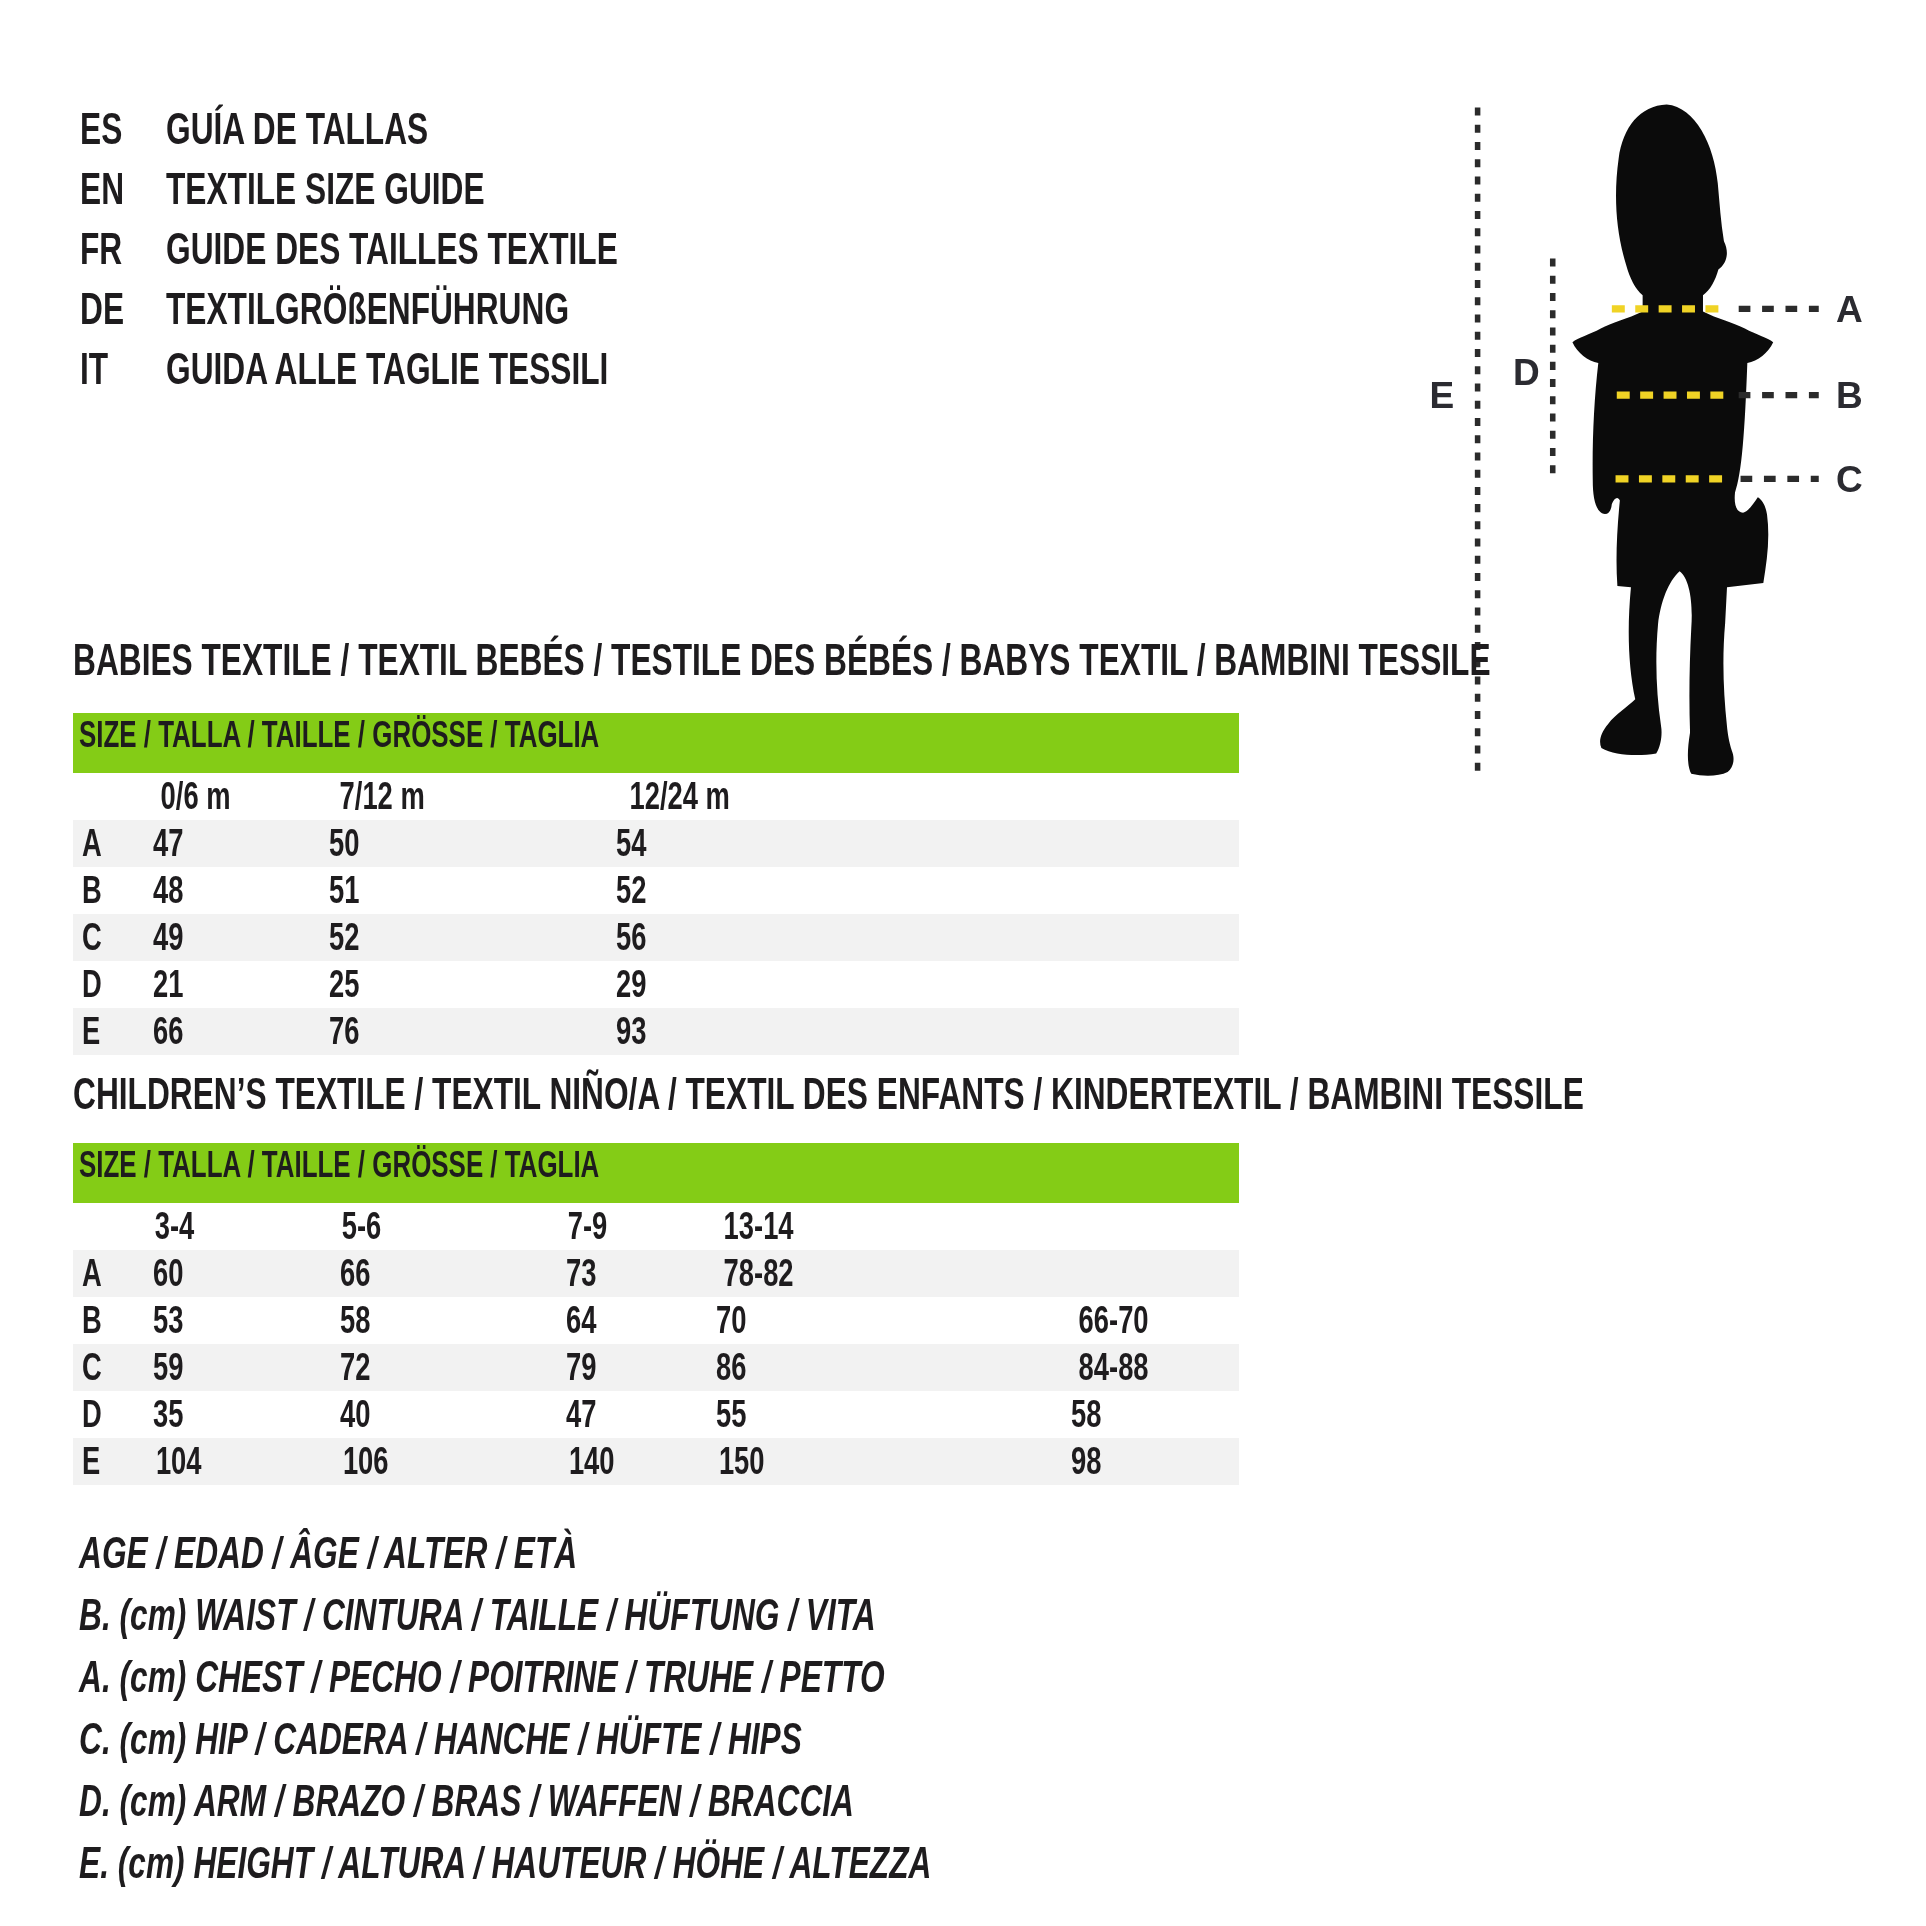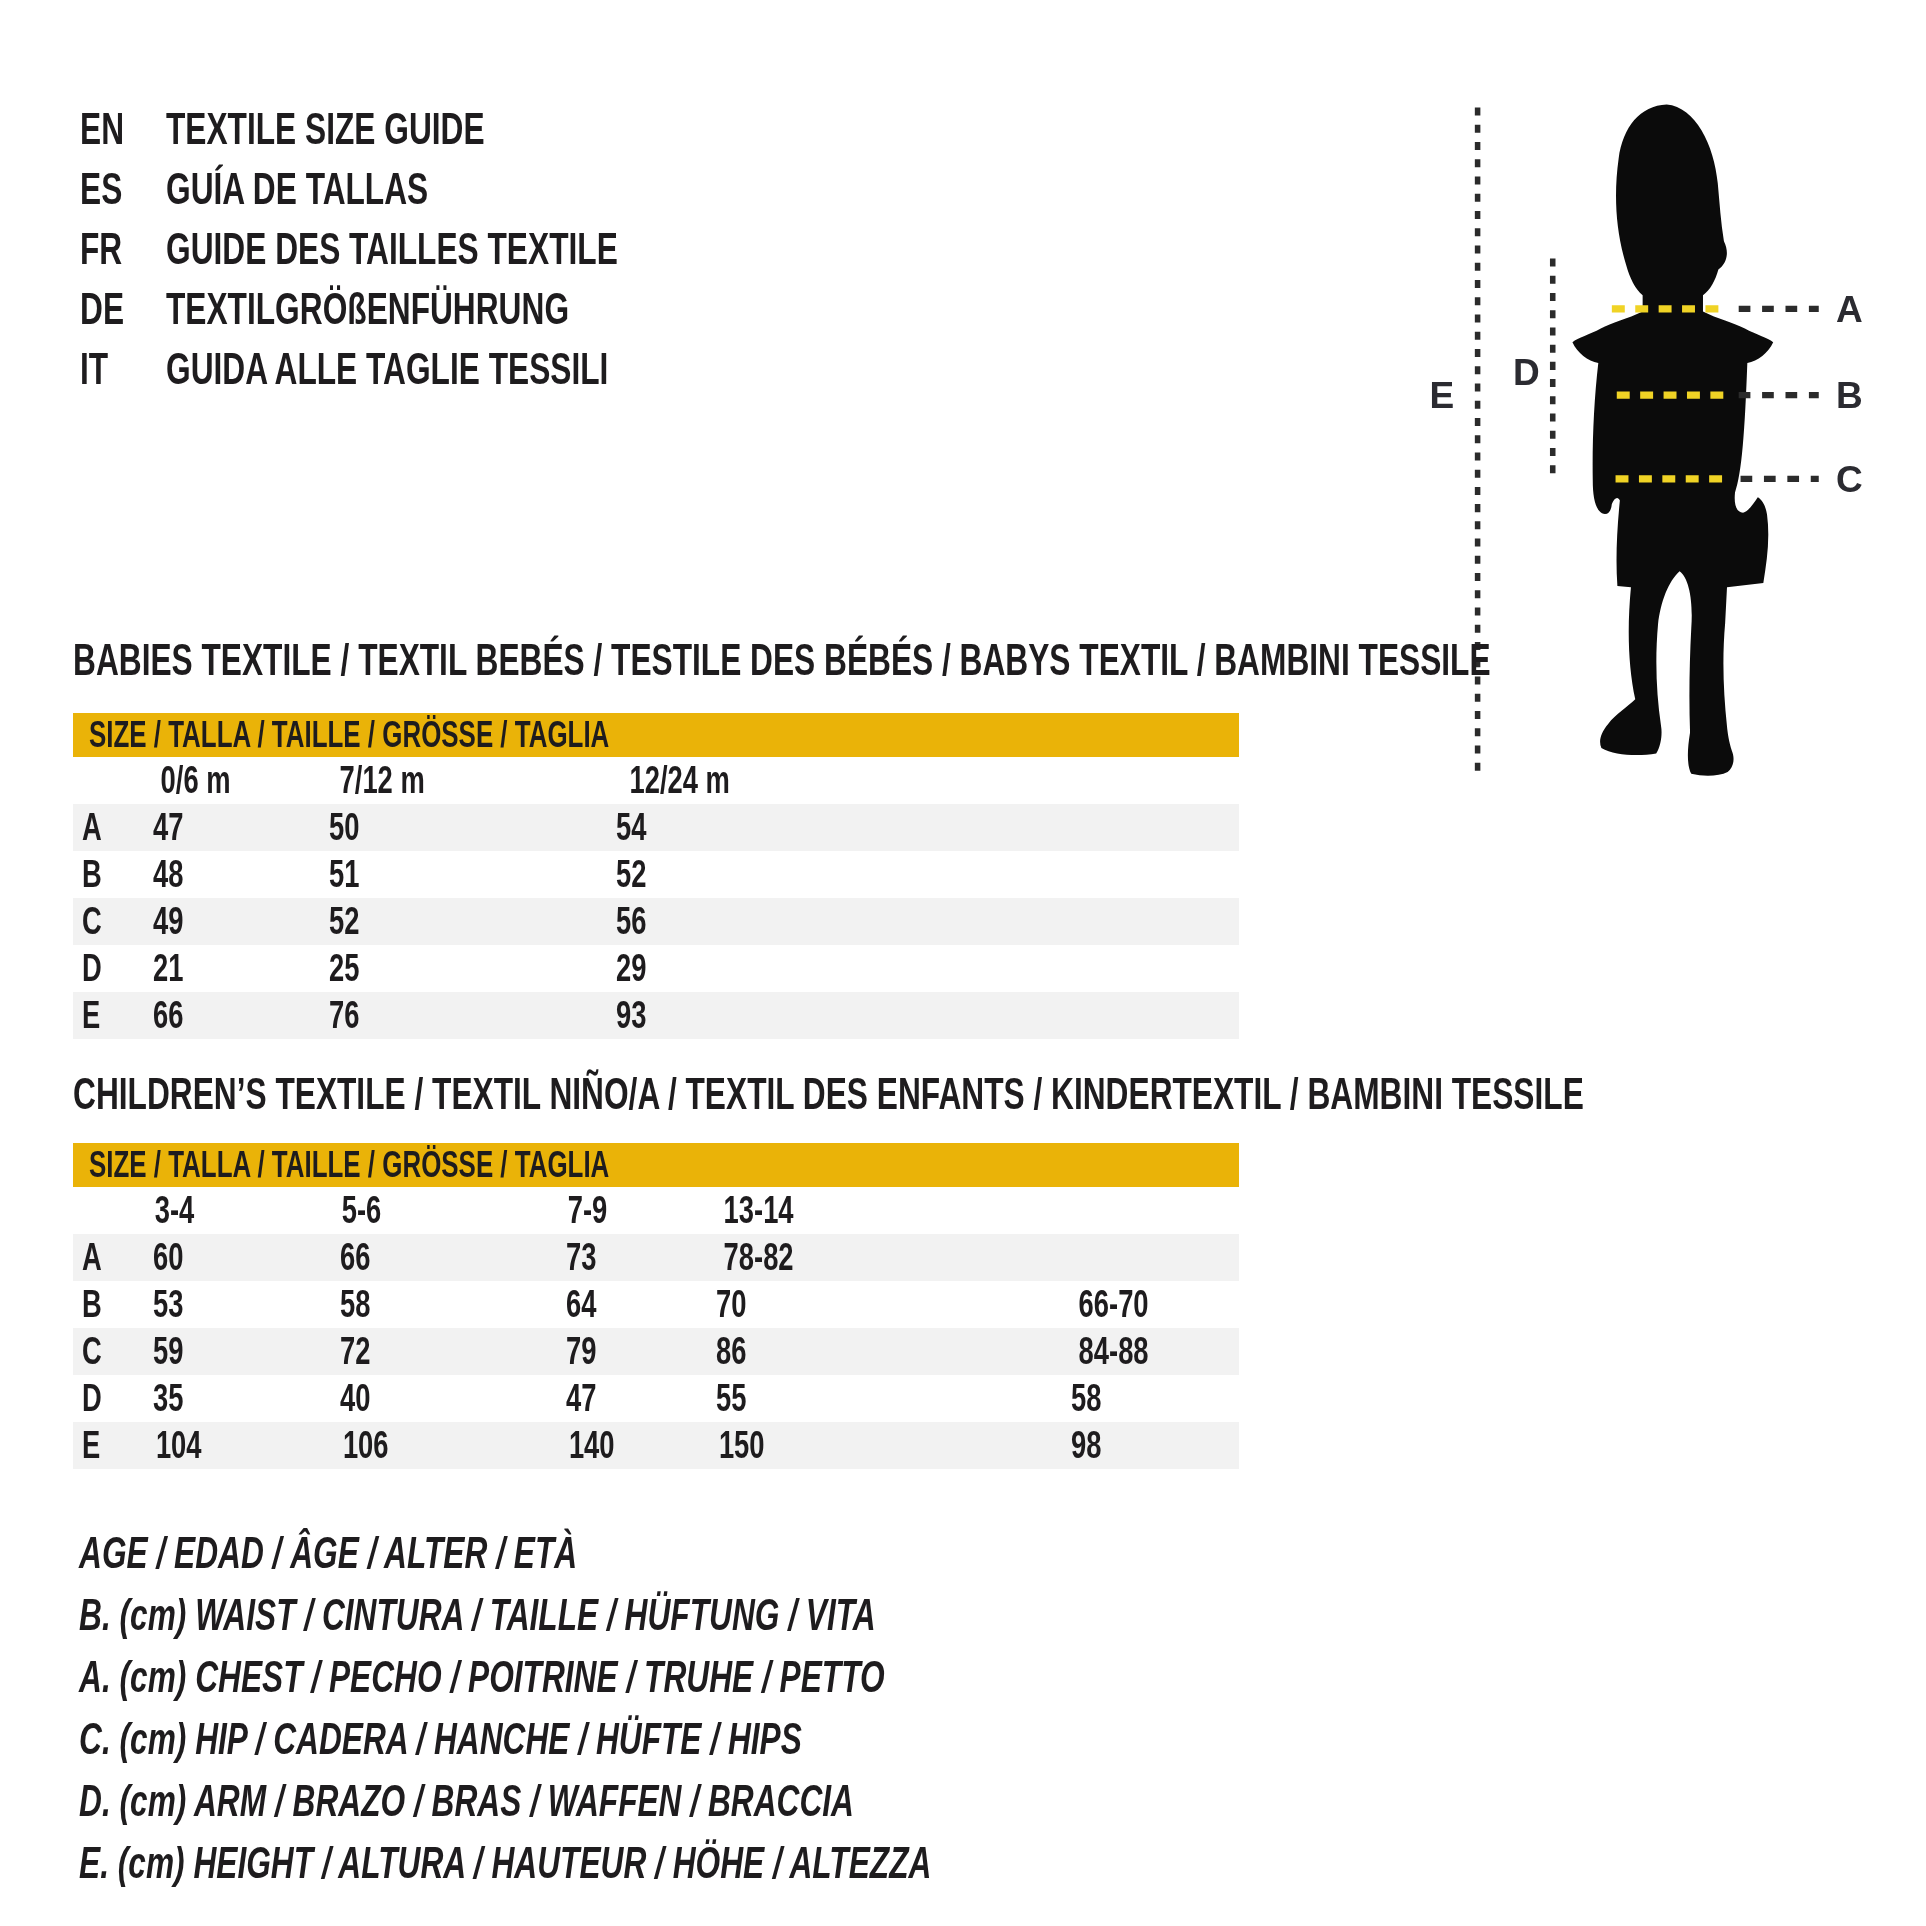--- a/index.html
+++ b/index.html
@@ -19,43 +19,43 @@
   
   #figure{position:absolute;left:1411px;top:86px;width:515px;height:702px;}
   #figure svg{position:absolute;left:0;top:0;}
   .fig-label{position:absolute;font-size:37px;font-weight:700;color:#2b2b31;line-height:41px;}
 
   
   .section-title{position:absolute;left:73px;font-size:44px;line-height:49px;}
 
   
   .size-table{position:absolute;left:73px;width:1166px;font-size:38px;}
-  .bar{height:44px;line-height:44px;background:#eab308;padding-left:16px;font-size:36px;}
+  .bar{height:60px;line-height:44px;background:#84cc16;padding-left:6px;font-size:36px;}
   .trow{display:grid;height:47px;line-height:47px;}
   .babies-grid{grid-template-columns:74px 176px 287px 163px auto;}
   .children-grid{grid-template-columns:74px 187px 226px 150px 355px 104px auto;}
   .stripe{background:#f2f2f2;}
   .cell{}
   .rlabel{padding-left:8.6px;text-align:left;}
 
   
   #legend{position:absolute;left:79px;top:1522px;font-style:italic;}
   .legend-line{height:62px;line-height:62px;font-size:44px;}
 </style>
 </head>
 <body>
 
 <div id="langs">
   <div class="lang-row">
+    <span class="lang-code"><span class="cd">ES</span></span>
+    <span class="cd">GUÍA DE TALLAS</span>
+  </div>
+  <div class="lang-row">
     <span class="lang-code"><span class="cd">EN</span></span>
     <span class="cd">TEXTILE SIZE GUIDE</span>
-  </div>
-  <div class="lang-row">
-    <span class="lang-code"><span class="cd">ES</span></span>
-    <span class="cd">GUÍA DE TALLAS</span>
   </div>
   <div class="lang-row">
     <span class="lang-code"><span class="cd">FR</span></span>
     <span class="cd">GUIDE DES TAILLES TEXTILE</span>
   </div>
   <div class="lang-row">
     <span class="lang-code"><span class="cd">DE</span></span>
     <span class="cd">TEXTILGRÖßENFÜHRUNG</span>
   </div>
   <div class="lang-row">

